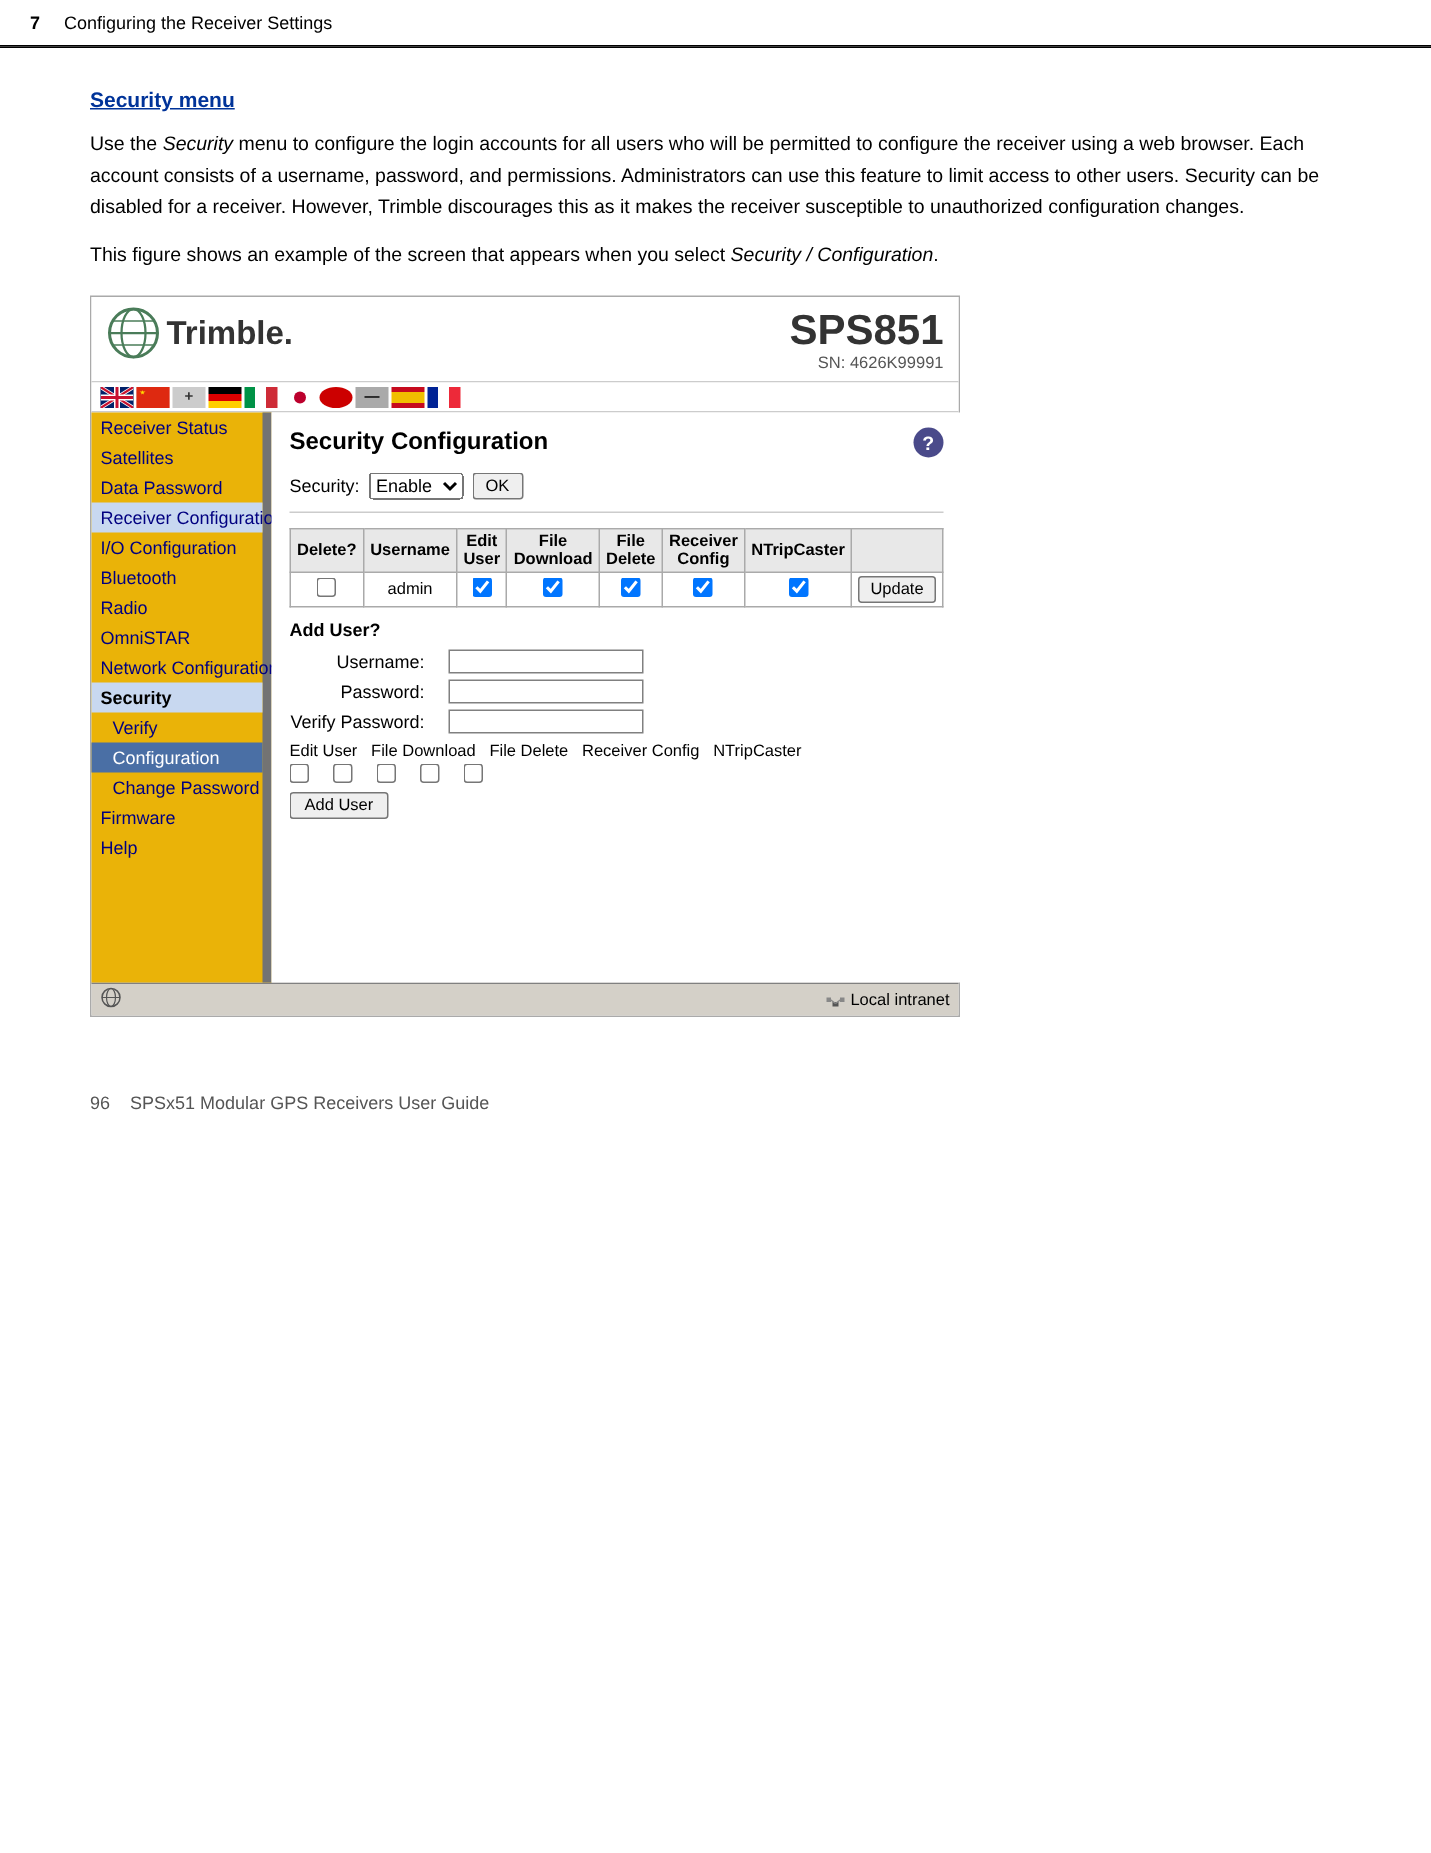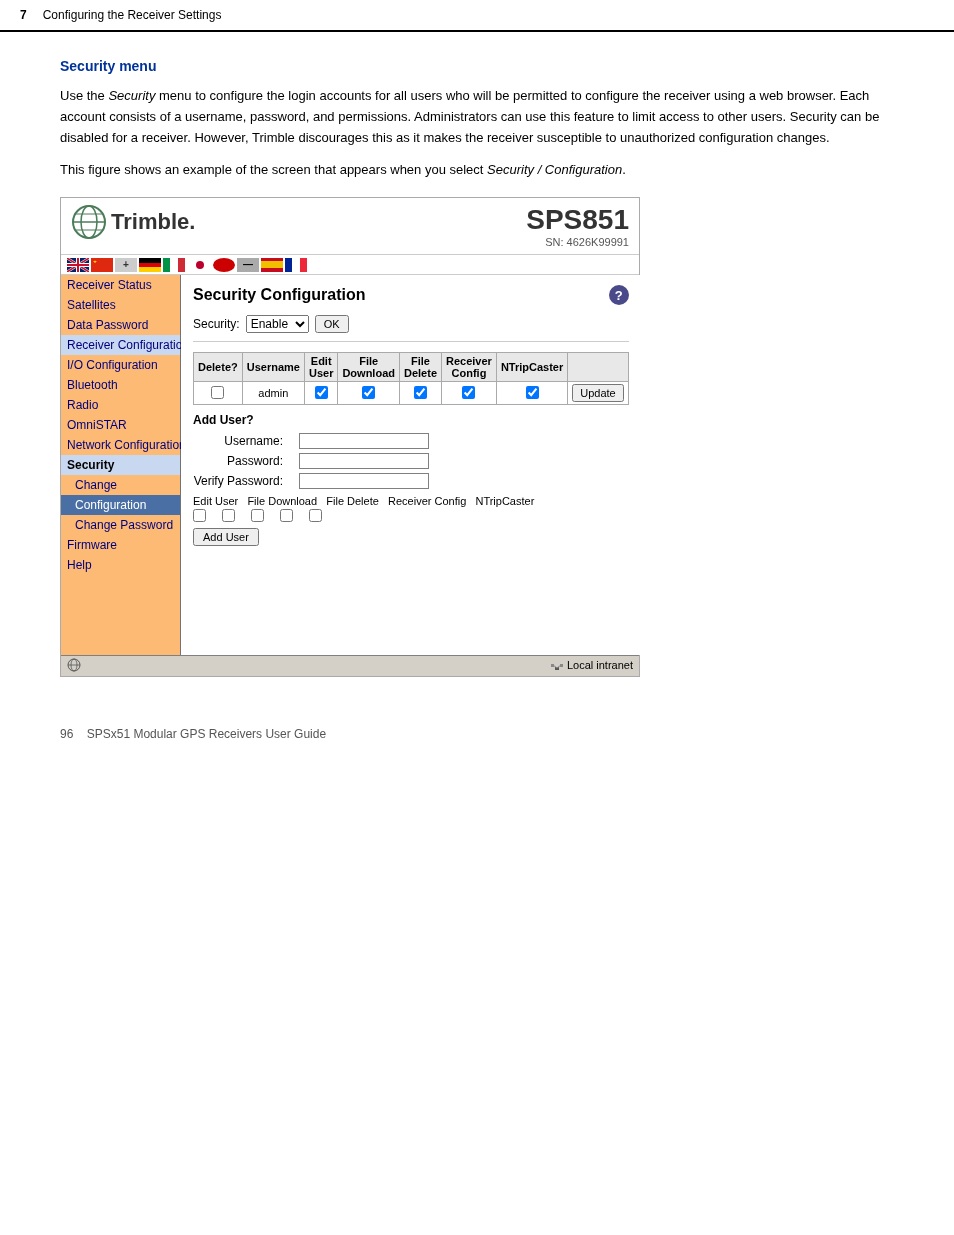--- a/index.html
+++ b/index.html
@@ -29,20 +29,21 @@
     .main-content {
       padding: 20px 60px;
     }
 
     
     .section-title {
       font-weight: bold;
       font-size: 14px;
       color: #003399;
       margin-bottom: 12px;
+      text-decoration: underline;
     }
 
     
     .body-text {
       font-size: 13px;
       line-height: 1.6;
       margin-bottom: 12px;
     }
     .body-text em {
       font-style: italic;
@@ -107,22 +108,22 @@
     }
 
     
     .app-layout {
       display: flex;
     }
 
     
     .sidebar {
       width: 120px;
-      background: #fdba74;
-      border-right: 1px solid #737373;
+      background: #eab308;
+      border-right: 6px solid #737373;
       padding: 0;
       min-height: 380px;
     }
     .sidebar-item {
       display: block;
       padding: 3px 6px;
       font-size: 12px;
       color: #000080;
       text-decoration: none;
       cursor: pointer;
@@ -421,21 +422,21 @@
         <span class="sidebar-item">Receiver Status</span>
         <span class="sidebar-item">Satellites</span>
         <span class="sidebar-item">Data Password</span>
         <span class="sidebar-item highlighted">Receiver Configuration</span>
         <span class="sidebar-item">I/O Configuration</span>
         <span class="sidebar-item">Bluetooth</span>
         <span class="sidebar-item">Radio</span>
         <span class="sidebar-item">OmniSTAR</span>
         <span class="sidebar-item">Network Configuration</span>
         <span class="sidebar-item active">Security</span>
-        <span class="sidebar-item sub">Change</span>
+        <span class="sidebar-item sub">Verify</span>
         <span class="sidebar-item sub active-sub">Configuration</span>
         <span class="sidebar-item sub">Change Password</span>
         <span class="sidebar-item">Firmware</span>
         <span class="sidebar-item">Help</span>
       </div>
 
       <div class="main-panel">
 
         <div class="panel-title">
           <span>Security Configuration</span>

